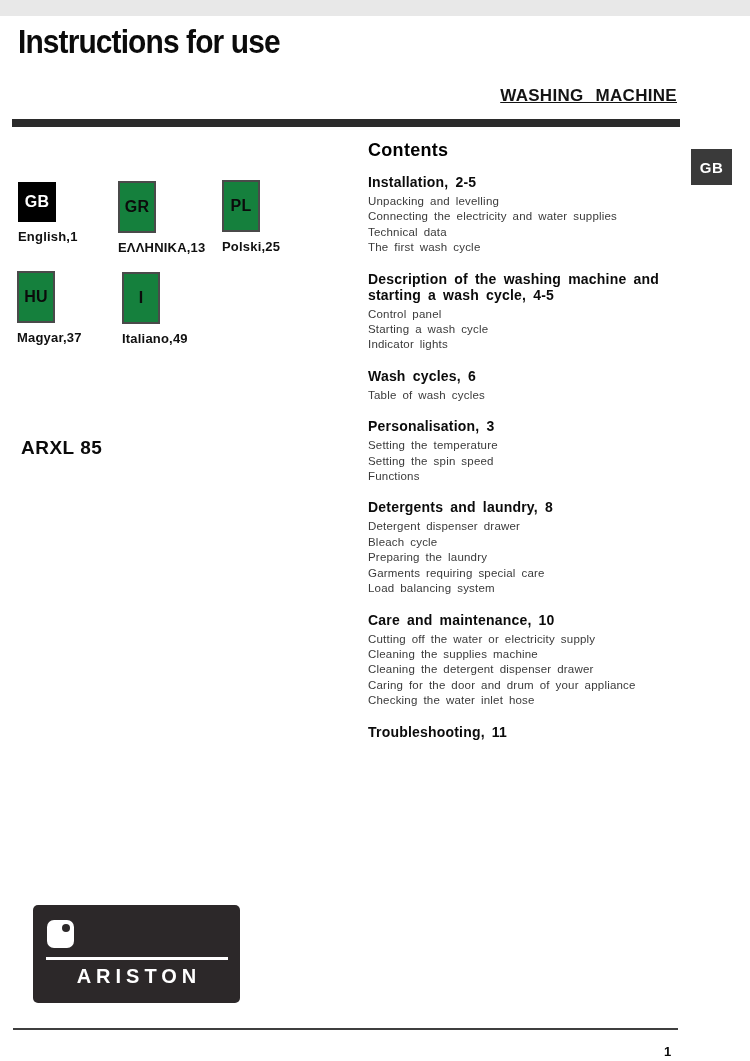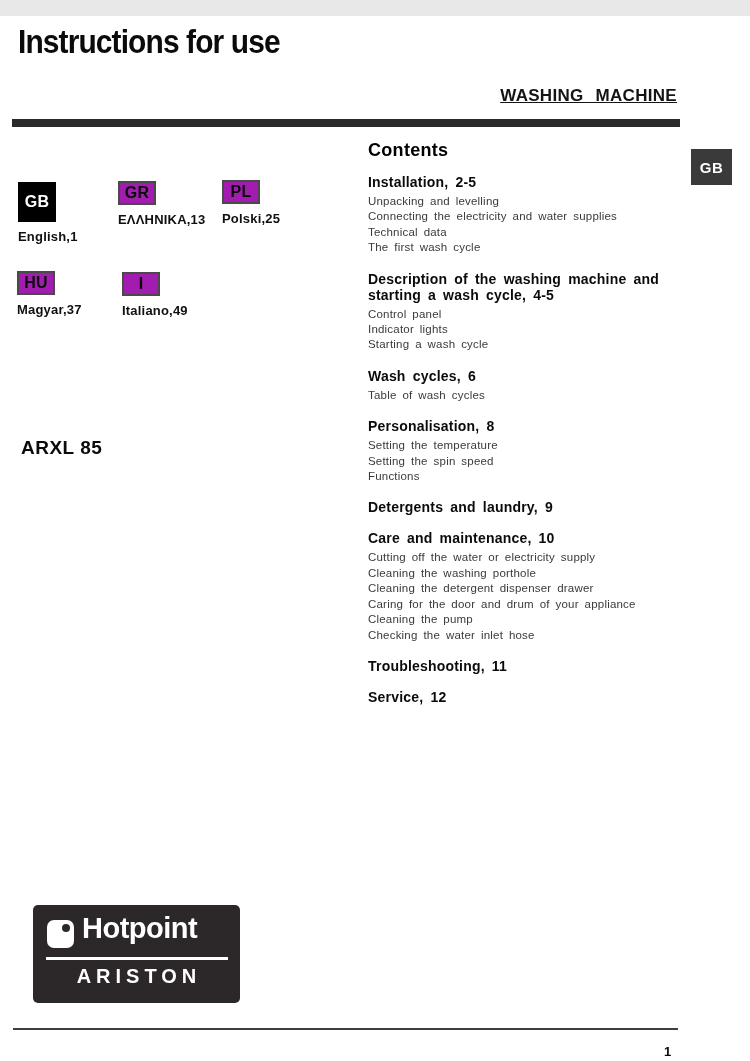--- a/index.html
+++ b/index.html
@@ -33,22 +33,22 @@
   }
   .gb-tab {
     position:absolute; left:691px; top:133px;
     width:41px; height:36px; background:#3a3a3a;
     color:#fff; font-size:15px; font-weight:bold; letter-spacing:.5px;
     display:flex; align-items:center; justify-content:center;
   }
   
   .lang-item { position:absolute; }
   .lang-box {
-    width:38px; height:24px;
-    border:2px solid #4a4a4a; background:#a21caf;
+    width:38px; height:52px;
+    border:2px solid #4a4a4a; background:#15803d;
     display:flex; align-items:center; justify-content:center;
     font-size:16px; font-weight:bold; color:#0b0b0b; letter-spacing:.3px;
   }
   .lang-box.filled { background:#000; border-color:#000; color:#fff; height:40px; }
   .lang-label {
     margin-top:7px; font-size:13px; font-weight:bold;
     letter-spacing:.2px; color:#101010; white-space:nowrap;
   }
   .lang-GB { left:18px;  top:166px; }
   .lang-GR { left:118px; top:165px; }
@@ -161,66 +161,68 @@
             <li>Unpacking and levelling</li>
             <li>Connecting the electricity and water supplies</li>
             <li>Technical data</li>
             <li>The first wash cycle</li>
           </ul>
         </div>
         <div class="toc-section">
           <h3 class="toc-title">Description of the washing machine and starting a wash cycle, 4-5</h3>
           <ul class="toc-items">
             <li>Control panel</li>
+            <li>Starting a wash cycle</li>
             <li>Indicator lights</li>
-            <li>Starting a wash cycle</li>
           </ul>
         </div>
         <div class="toc-section">
           <h3 class="toc-title">Wash cycles, 6</h3>
           <ul class="toc-items">
             <li>Table of wash cycles</li>
           </ul>
         </div>
         <div class="toc-section">
-          <h3 class="toc-title">Personalisation, 8</h3>
+          <h3 class="toc-title">Personalisation, 3</h3>
           <ul class="toc-items">
             <li>Setting the temperature</li>
             <li>Setting the spin speed</li>
             <li>Functions</li>
           </ul>
         </div>
         <div class="toc-section">
-          <h3 class="toc-title">Detergents and laundry, 9</h3>
+          <h3 class="toc-title">Detergents and laundry, 8</h3>
+          <ul class="toc-items">
+            <li>Detergent dispenser drawer</li>
+            <li>Bleach cycle</li>
+            <li>Preparing the laundry</li>
+            <li>Garments requiring special care</li>
+            <li>Load balancing system</li>
+          </ul>
         </div>
         <div class="toc-section">
           <h3 class="toc-title">Care and maintenance, 10</h3>
           <ul class="toc-items">
             <li>Cutting off the water or electricity supply</li>
-            <li>Cleaning the washing porthole</li>
+            <li>Cleaning the supplies machine</li>
             <li>Cleaning the detergent dispenser drawer</li>
             <li>Caring for the door and drum of your appliance</li>
-            <li>Cleaning the pump</li>
             <li>Checking the water inlet hose</li>
           </ul>
         </div>
         <div class="toc-section">
           <h3 class="toc-title">Troubleshooting, 11</h3>
-        </div>
-        <div class="toc-section">
-          <h3 class="toc-title">Service, 12</h3>
         </div>
       </div>
   </div>
 
   <div class="brand-logo">
     <div class="brand-door">
       <div class="brand-door-dot"></div>
     </div>
-    <div class="brand-top">Hotpoint</div>
     <div class="brand-line"></div>
     <div class="brand-bottom">ARISTON</div>
   </div>
 
   <div class="rule-thin"></div>
 
   <div class="page-number">1</div>
 
 </div>
 

